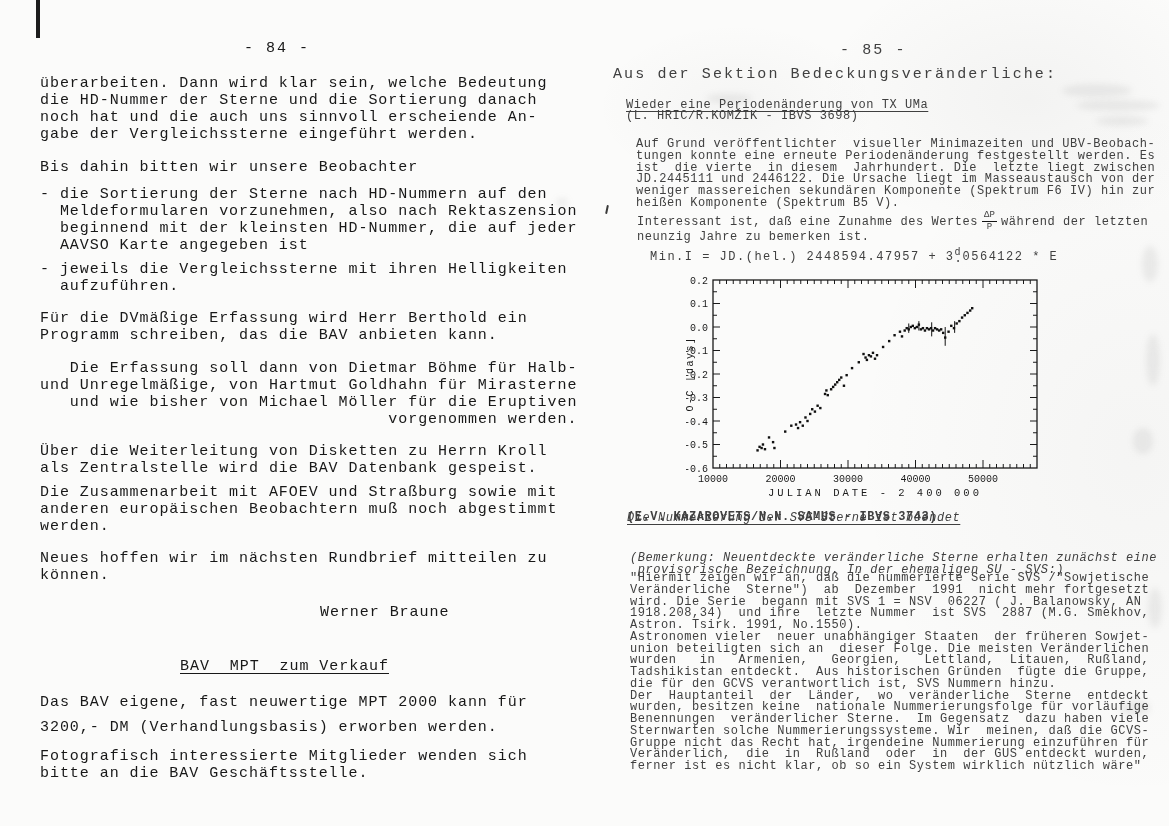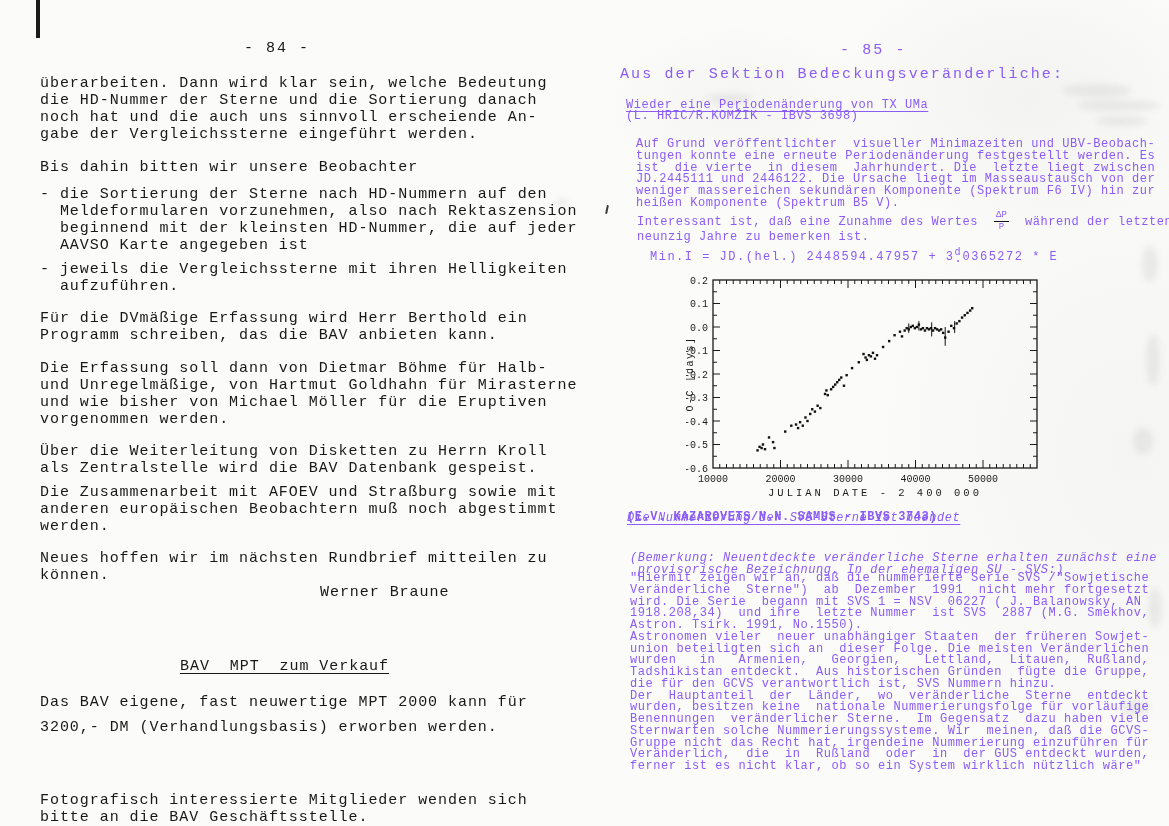--- a/index.html
+++ b/index.html
@@ -9,28 +9,28 @@
     font-family:"Liberation Mono","DejaVu Sans Mono",monospace;
     color:#161616;
   }
   .page{position:absolute;top:0;height:826px;}
   .page-left{left:0;width:596px;}
   .page-right{left:596px;width:573px;}
   pre,.line{margin:0;font-family:inherit;white-space:pre;}
   
   .tL{position:absolute;font-size:15px;line-height:17px;letter-spacing:0.95px;color:#181818;}
   
-  .tR{position:absolute;font-size:12px;line-height:11.75px;letter-spacing:0.55px;color:#8b5cf6;}
+  .tR{position:absolute;font-size:12px;line-height:11.75px;letter-spacing:0.55px;color:#404040;}
   .big{font-size:15px;line-height:18px;letter-spacing:2.1px;}
   .und{text-decoration:underline;text-underline-offset:2.5px;}
   .ital{font-style:italic;}
   .formula{letter-spacing:1.5px;}
   .fracline{display:flex;align-items:center;}
   .frac{display:inline-block;text-align:center;font-size:9px;line-height:9px;letter-spacing:0;
-        margin:0 16px;transform:translateY(-2px);}
+        margin:0 4px;transform:translateY(-2px);}
   .frac .top{display:block;border-bottom:1px solid #141414;padding:0 2px 1px 2px;}
   .frac .bot{display:block;padding-top:1px;}
   .dsup{display:inline-block;position:relative;width:8px;height:12px;vertical-align:bottom;}
   .dsup .d{position:absolute;left:0;top:-5px;font-size:10px;}
   .dsup .p{position:absolute;left:0;bottom:-2px;}
   .chart{position:absolute;}
   .smudge{position:absolute;background:rgba(110,110,110,0.10);border-radius:50%;filter:blur(3px);}
   .artifact-bar{position:absolute;background:#1c1c1c;}
   .artifact-tick{position:absolute;background:#3a3a3a;transform:rotate(12deg);border-radius:1px;}
   .noise{position:absolute;inset:0;pointer-events:none;
@@ -67,42 +67,42 @@
 gabe der Vergleichssterne eingeführt werden.</pre>
     <pre class="tL" style="left:40px;top:159px;">Bis dahin bitten wir unsere Beobachter</pre>
     <pre class="tL" style="left:40px;top:186px;">- die Sortierung der Sterne nach HD-Nummern auf den
   Meldeformularen vorzunehmen, also nach Rektaszension
   beginnend mit der kleinsten HD-Nummer, die auf jeder
   AAVSO Karte angegeben ist</pre>
     <pre class="tL" style="left:40px;top:261px;">- jeweils die Vergleichssterne mit ihren Helligkeiten
   aufzuführen.</pre>
     <pre class="tL" style="left:40px;top:310px;">Für die DVmäßige Erfassung wird Herr Berthold ein
 Programm schreiben, das die BAV anbieten kann.</pre>
-    <pre class="tL" style="left:40px;top:360px;">Die Erfassung soll dann von Dietmar Böhme für Halb-
+    <pre class="tL" style="left:40px;top:360px;text-align:right;">Die Erfassung soll dann von Dietmar Böhme für Halb-
 und Unregelmäßige, von Hartmut Goldhahn für Mirasterne
 und wie bisher von Michael Möller für die Eruptiven
 vorgenommen werden.</pre>
     <pre class="tL" style="left:40px;top:443px;">Über die Weiterleitung von Disketten zu Herrn Kroll
 als Zentralstelle wird die BAV Datenbank gespeist.</pre>
     <pre class="tL" style="left:40px;top:484px;">Die Zusammenarbeit mit AFOEV und Straßburg sowie mit
 anderen europäischen Beobachtern muß noch abgestimmt
 werden.</pre>
     <pre class="tL" style="left:40px;top:550px;">Neues hoffen wir im nächsten Rundbrief mitteilen zu
 können.</pre>
-    <pre class="tL" style="left:320px;top:584px;">Werner Braune</pre>
+    <pre class="tL" style="left:320px;top:604px;">Werner Braune</pre>
     <pre class="tL und" style="left:180px;top:658px;">BAV  MPT  zum Verkauf</pre>
     <pre class="tL" style="left:40px;top:694px;">Das BAV eigene, fast neuwertige MPT 2000 kann für</pre>
     <pre class="tL" style="left:40px;top:719px;">3200,- DM (Verhandlungsbasis) erworben werden.</pre>
-    <pre class="tL" style="left:40px;top:792px;">Fotografisch interessierte Mitglieder wenden sich
+    <pre class="tL" style="left:40px;top:748px;">Fotografisch interessierte Mitglieder wenden sich
 bitte an die BAV Geschäftsstelle.</pre>
   </div>
 
   <div class="page page-right">
     <pre class="tR big" style="left:244px;top:42px;">- 85 -</pre>
-    <pre class="tR big" style="left:24px;top:66px;text-align:center;">Aus der Sektion Bedeckungsveränderliche:</pre>
+    <pre class="tR big" style="left:17px;top:66px;text-align:center;">Aus der Sektion Bedeckungsveränderliche:</pre>
 
     <pre class="tR und" style="left:30px;top:100px;">Wieder eine Periodenänderung von TX UMa</pre>
     <pre class="tR" style="left:30px;top:111px;">(L. HRIC/R.KOMŽIK - IBVS 3698)</pre>
     <pre class="tR" style="left:40px;top:139px;">Auf Grund veröffentlichter  visueller Minimazeiten und UBV-Beobach-
 tungen konnte eine erneute Periodenänderung festgestellt werden. Es
 ist  die vierte  in diesem  Jahrhundert. Die  letzte liegt zwischen
 JD.2445111 und 2446122. Die Ursache liegt im Masseaustausch von der
 weniger massereichen sekundären Komponente (Spektrum F6 IV) hin zur
 heißen Komponente (Spektrum B5 V).</pre>
 
@@ -110,21 +110,21 @@
       <span class="line">Interessant ist, daß eine Zunahme des Wertes</span>
       <span class="frac">
           <span class="top">ΔP</span>
           <span class="bot">P</span>
         </span>
       <span class="line">während der letzten</span>
     </div>
     <pre class="tR" style="left:41px;top:232px;">neunzig Jahre zu bemerken ist.</pre>
 
     <div class="tR formula" style="left:54px;top:252px;">
-      <span class="line">Min.I = JD.(hel.) 2448594.47957 + 3</span><span class="dsup"><span class="d">d</span><span class="p">.</span></span><span class="line">0365272 * E</span>
+      <span class="line">Min.I = JD.(hel.) 2448594.47957 + 3</span><span class="dsup"><span class="d">d</span><span class="p">.</span></span><span class="line">0564122 * E</span>
     </div>
 
     <div class="chart" style="left:90px;top:268px;width:380px;height:240px;">
       <svg id="oc-svg" width="380" height="240" xmlns="http://www.w3.org/2000/svg">
           <rect x="27" y="12" width="324" height="188" fill="none" stroke="#1a1a1a" stroke-width="1.3"></rect>
           <line x1="33.75" y1="200" x2="33.75" y2="196" stroke="#1a1a1a" stroke-width="1"></line>
           <line x1="33.75" y1="12" x2="33.75" y2="16" stroke="#1a1a1a" stroke-width="1"></line>
           <line x1="40.5" y1="200" x2="40.5" y2="196" stroke="#1a1a1a" stroke-width="1"></line>
           <line x1="40.5" y1="12" x2="40.5" y2="16" stroke="#1a1a1a" stroke-width="1"></line>
           <line x1="47.25" y1="200" x2="47.25" y2="196" stroke="#1a1a1a" stroke-width="1"></line>

